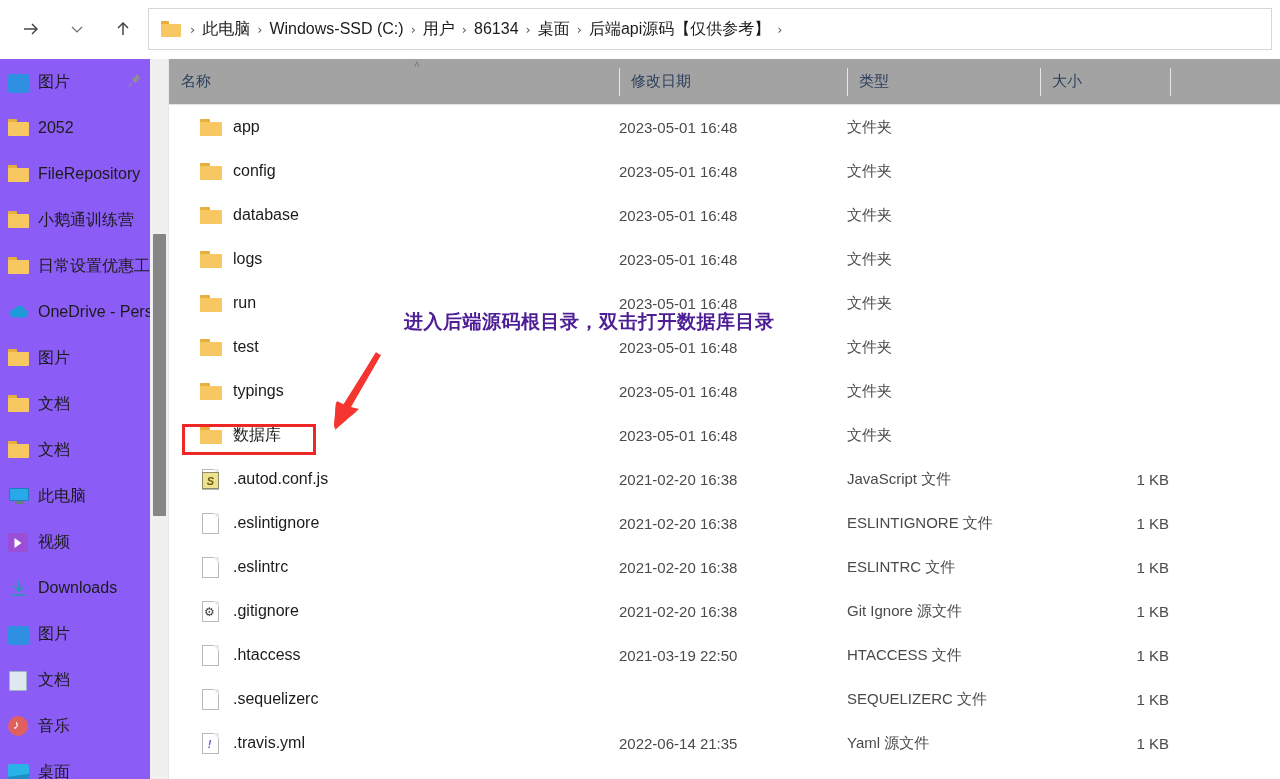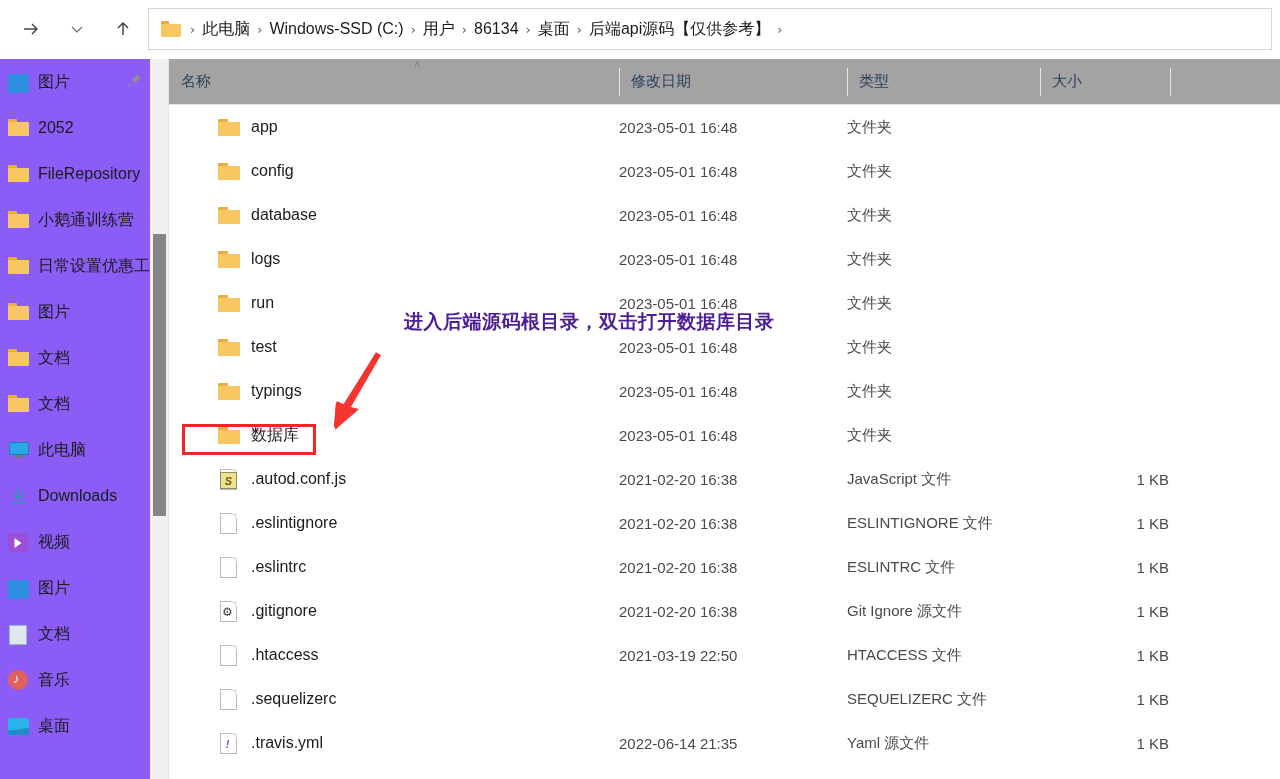--- a/index.html
+++ b/index.html
@@ -126,21 +126,21 @@
   
   #filelist{
     position:absolute;left:169px;top:105px;width:1111px;height:674px;
     background:#ffffff;overflow:hidden;
   }
   .row{
     position:relative;height:44px;display:flex;align-items:center;
   }
   .cell-name{
     position:absolute;left:0;width:420px;height:44px;
-    display:flex;align-items:center;padding-left:48px;box-sizing:border-box;
+    display:flex;align-items:center;padding-left:30px;box-sizing:border-box;
   }
   .cell-date{position:absolute;left:450px;width:220px;height:44px;display:flex;align-items:center;font-size:15px;color:#4a4a4a;}
   .cell-type{position:absolute;left:678px;width:200px;height:44px;display:flex;align-items:center;font-size:15px;color:#4a4a4a;}
   .cell-size{position:absolute;left:880px;width:120px;height:44px;display:flex;align-items:center;justify-content:flex-end;font-size:15px;color:#4a4a4a;text-align:center;}
   .f-ico{width:24px;height:22px;flex:none;margin-right:10px;position:relative;}
   .f-name{font-size:16px;color:#1b1b1b;white-space:nowrap;}
 
   .ico-fold .tab{position:absolute;left:1px;top:3px;width:10px;height:4px;background:#e8b03a;border-radius:1px 1px 0 0;}
   .ico-fold .body{position:absolute;left:1px;top:6px;width:22px;height:14px;background:#f7c762;border-radius:1px;}
 
@@ -256,20 +256,26 @@
       <span class="sb-label">小鹅通训练营</span>
     </div>
     <div class="sb-item">
       <span class="sb-ico ico-folder">
         <span class="tab"></span>
         <span class="body"></span>
       </span>
       <span class="sb-label">日常设置优惠工</span>
     </div>
     <div class="sb-item">
+      <span class="sb-ico"><svg class="ico-cloud" viewBox="0 0 24 16">
+          <path d="M6 14 h12 a4 4 0 0 0 0.5 -7.9 A5.5 5.5 0 0 0 8 4.5 A4.8 4.8 0 0 0 6 14 z" fill="#1c9bd8"></path>
+        </svg></span>
+      <span class="sb-label">OneDrive - Pers</span>
+    </div>
+    <div class="sb-item">
       <span class="sb-ico ico-folder">
         <span class="tab"></span>
         <span class="body"></span>
       </span>
       <span class="sb-label">图片</span>
     </div>
     <div class="sb-item">
       <span class="sb-ico ico-folder">
         <span class="tab"></span>
         <span class="body"></span>
@@ -282,34 +288,34 @@
         <span class="body"></span>
       </span>
       <span class="sb-label">文档</span>
     </div>
     <div class="sb-item">
       <span class="sb-ico ico-pc">
         <span class="scr"></span>
         <span class="stand"></span>
       </span>
       <span class="sb-label">此电脑</span>
+    </div>
+    <div class="sb-item">
+      <span class="sb-ico">
+        <span class="ico-vid" style="position:absolute;left:0;top:0;"></span>
+      </span>
+      <span class="sb-label">视频</span>
     </div>
     <div class="sb-item">
       <span class="sb-ico"><svg viewBox="0 0 22 22" width="22" height="22">
           <path d="M11 3 V14" stroke="#19a0a8" stroke-width="1.4" fill="none"></path>
           <path d="M6 9 L11 14 L16 9" stroke="#19a0a8" stroke-width="1.4" fill="none"></path>
           <path d="M4 18 H18" stroke="#19a0a8" stroke-width="1.4"></path>
         </svg></span>
       <span class="sb-label">Downloads</span>
-    </div>
-    <div class="sb-item">
-      <span class="sb-ico">
-        <span class="ico-vid" style="position:absolute;left:0;top:0;"></span>
-      </span>
-      <span class="sb-label">视频</span>
     </div>
     <div class="sb-item">
       <span class="sb-ico"><span class="ico-pic" style="position:absolute;left:0;top:1px;"></span><span class="sun"></span><span class="mt"></span></span>
       <span class="sb-label">图片</span>
     </div>
     <div class="sb-item">
       <span class="sb-ico"><span class="ico-doc" style="position:absolute;left:1px;top:1px;"></span><span class="ln" style="top:6px;"></span><span class="ln" style="top:10px;"></span><span class="ln" style="top:14px;"></span></span>
       <span class="sb-label">文档</span>
     </div>
     <div class="sb-item">

